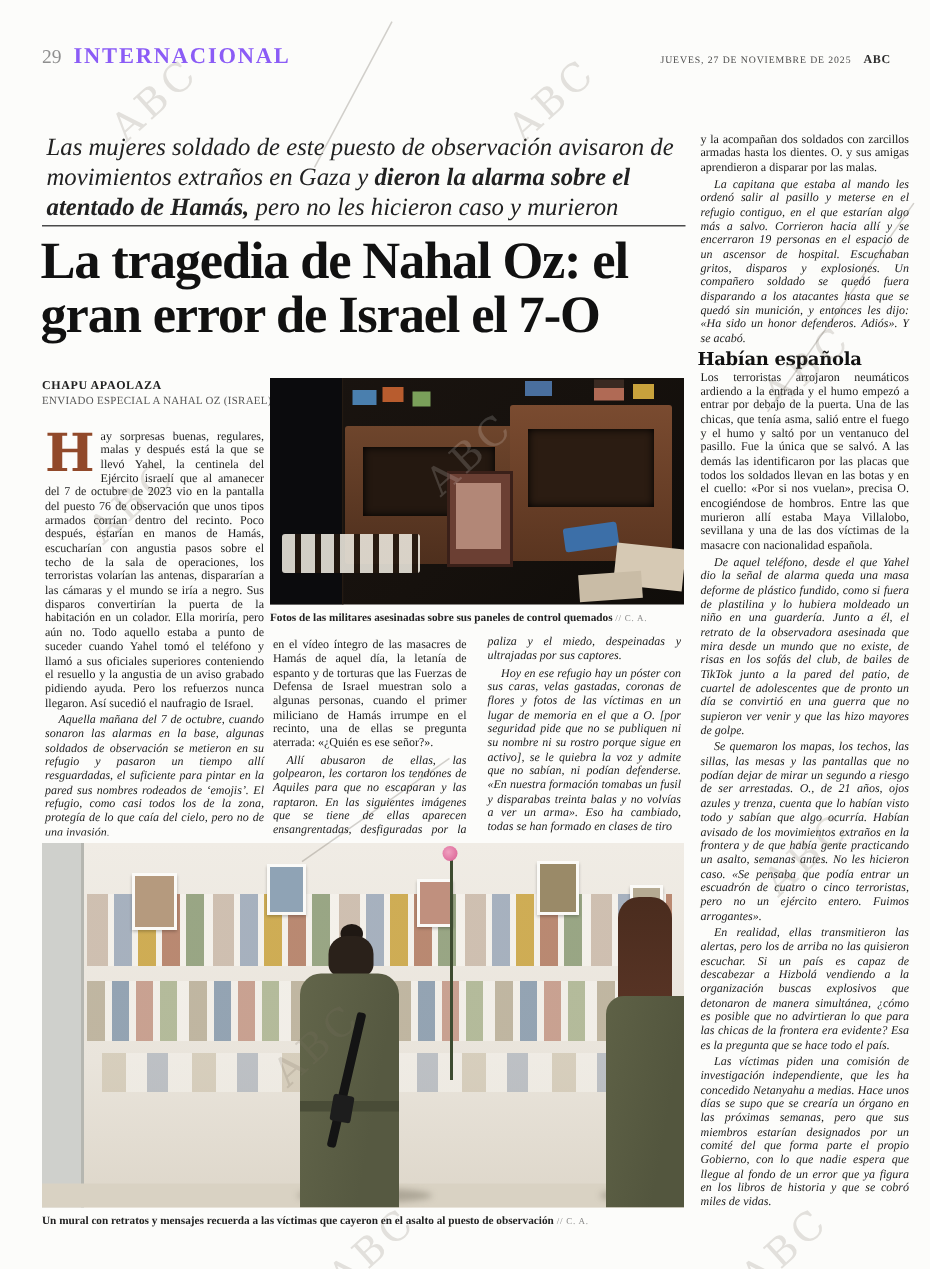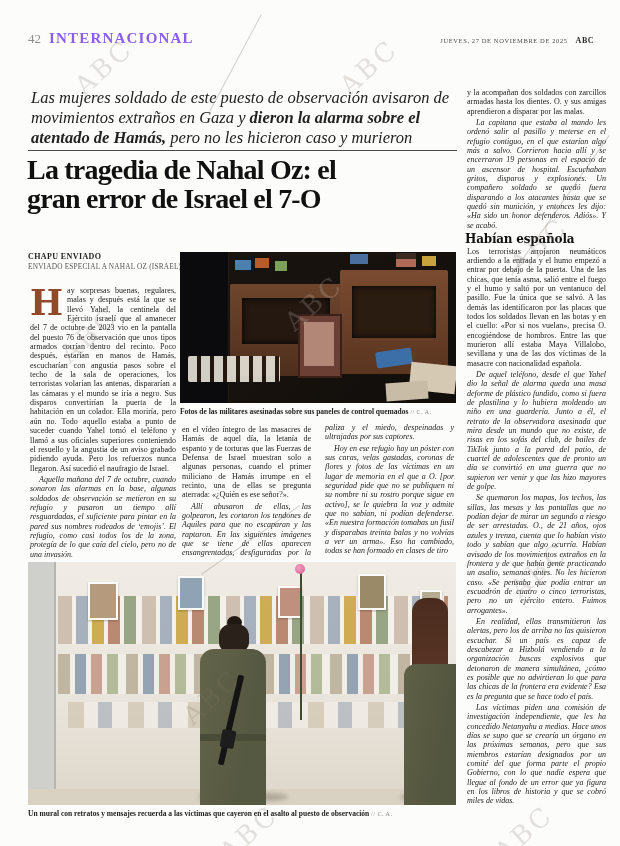--- a/index.html
+++ b/index.html
@@ -14,21 +14,21 @@
   .hdr .sec{font-size:15px;font-weight:bold;letter-spacing:1.2px;color:#8b5cf6;}
   .hdr .right{margin-left:auto;font-size:6.5px;letter-spacing:.6px;color:#4c4c4c;}
   .hdr .brand{font-size:8px;font-weight:bold;color:#2e2e2e;margin-left:8px;letter-spacing:.5px;}
   
   .standfirst{position:absolute;top:88px;left:31px;width:432px;
     font-style:italic;font-size:16.5px;line-height:1.22;color:#222;}
   .standfirst b{font-weight:bold;}
   .sf-rule{position:absolute;top:150px;left:28px;width:429px;border-top:1px solid #4a4a4a;}
   
   .headline{position:absolute;top:156px;left:27px;width:436px;
-    font-weight:bold;font-size:28px;line-height:1.03;letter-spacing:-.8px;color:#111;}
+    font-weight:bold;font-size:35px;line-height:1.03;letter-spacing:-.8px;color:#111;}
   
   .byline{position:absolute;top:252px;left:28px;width:160px;}
   .byline .au{font-size:8px;font-weight:bold;letter-spacing:.4px;color:#222;}
   .byline .ro{font-size:7.3px;letter-spacing:.2px;color:#555;margin-top:1px;}
   
   .bodytxt{font-size:8px;line-height:9.35px;text-align:justify;hyphens:auto;}
   .bodytxt p{margin:2px;}
   .bodytxt p + p{text-indent:9px;font-style:italic;}
   .col1{position:absolute;top:284px;left:28px;width:150px;height:273px;overflow:hidden;}
   .dropcap{float:left;font-size:35px;line-height:30px;font-weight:bold;
@@ -96,36 +96,36 @@
     color:rgba(125,115,102,.20);transform:rotate(-42deg);pointer-events:none;}
   .wm.light{color:rgba(255,255,255,.16);}
   .scratch{position:absolute;width:1px;background:rgba(80,70,60,.25);pointer-events:none;}
 </style>
 </head>
 <body>
 
 <div class="page">
 
   <div class="hdr">
-    <span class="pno">42</span>
+    <span class="pno">29</span>
     <span class="sec">INTERNACIONAL</span>
     <span class="right">JUEVES, 27 DE NOVIEMBRE DE 2025</span>
     <span class="brand">ABC</span>
   </div>
 
   <div class="standfirst"><span>Las mujeres soldado de este puesto de observación avisaron de movimientos extraños en Gaza y </span><b>dieron la alarma sobre el atentado de Hamás,</b><span> pero no les hicieron caso y murieron</span></div>
   <div class="sf-rule"></div>
 
   <div class="headline">
     <div>La tragedia de Nahal Oz: el</div>
     <div>gran error de Israel el 7-O</div>
   </div>
 
   <div class="byline">
-    <div class="au">CHAPU ENVIADO</div>
+    <div class="au">CHAPU APAOLAZA</div>
     <div class="ro">ENVIADO ESPECIAL A NAHAL OZ (ISRAEL)</div>
   </div>
 
   <div class="col1 bodytxt">
     <p><span class="dropcap">H</span><span>ay sorpresas buenas, regulares, malas y después está la que se llevó Yahel, la centinela del Ejército israelí que al amanecer del 7 de octubre de 2023 vio en la pantalla del puesto 76 de observación que unos tipos armados corrían dentro del recinto. Poco después, estarían en manos de Hamás, escucharían con angustia pasos sobre el techo de la sala de operaciones, los terroristas volarían las antenas, dispararían a las cámaras y el mundo se iría a negro. Sus disparos convertirían la puerta de la habitación en un colador. Ella moriría, pero aún no. Todo aquello estaba a punto de suceder cuando Yahel tomó el teléfono y llamó a sus oficiales superiores conteniendo el resuello y la angustia de un aviso grabado pidiendo ayuda. Pero los refuerzos nunca llegaron. Así sucedió el naufragio de Israel.</span></p>
     <p>Aquella mañana del 7 de octubre, cuando sonaron las alarmas en la base, algunas soldados de observación se metieron en su refugio y pasaron un tiempo allí resguardadas, el suficiente para pintar en la pared sus nombres rodeados de ‘emojis’. El refugio, como casi todos los de la zona, protegía de lo que caía del cielo, pero no de una invasión.</p>
     <p>Tan lejana les resultaba esa idea que,</p>
   </div>
 
   <div class="photo1">

